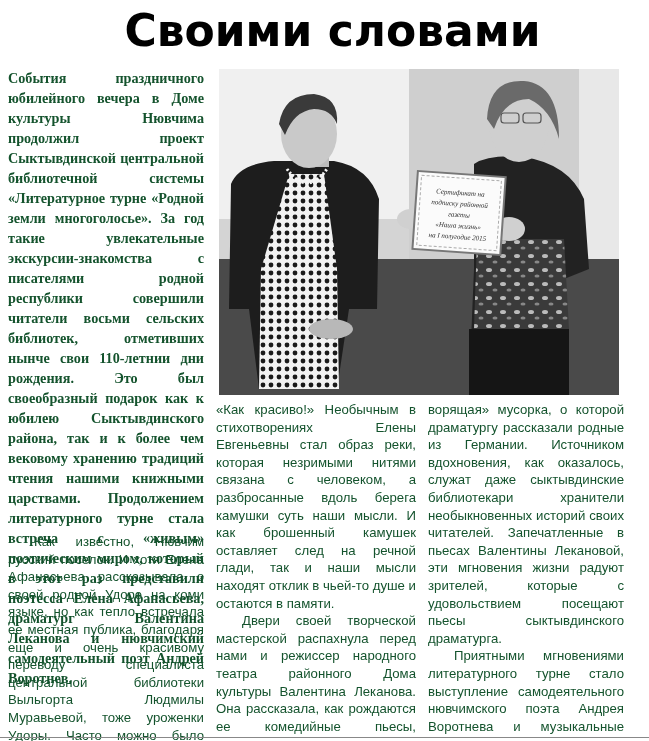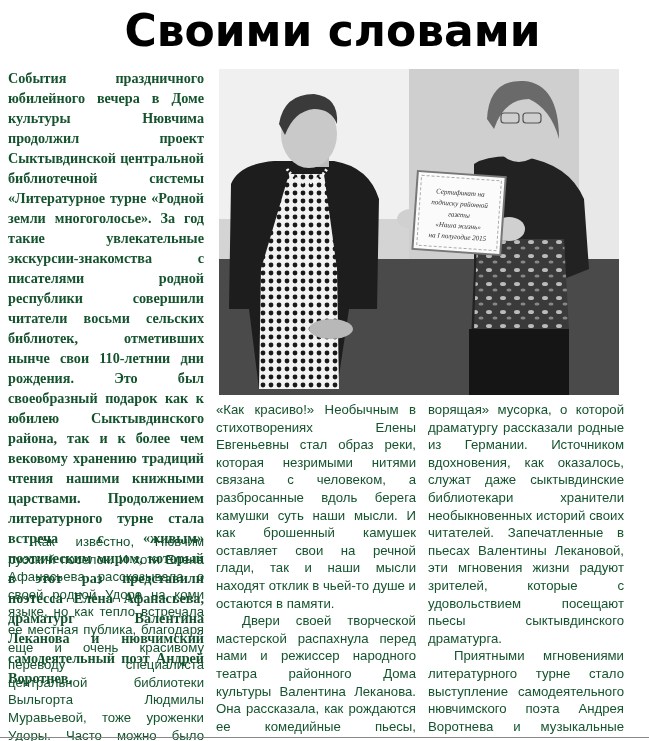--- a/index.html
+++ b/index.html
@@ -98,21 +98,21 @@
       <text x="240" y="126" font-family="Liberation Serif, serif" font-style="italic" font-size="7" text-anchor="middle" fill="#333">Сертификат на</text>
       <text x="240" y="137" font-family="Liberation Serif, serif" font-style="italic" font-size="7" text-anchor="middle" fill="#333">подписку районной</text>
       <text x="240" y="148" font-family="Liberation Serif, serif" font-style="italic" font-size="7" text-anchor="middle" fill="#333">газеты</text>
       <text x="240" y="159" font-family="Liberation Serif, serif" font-style="italic" font-size="7" text-anchor="middle" fill="#333">«Наша жизнь»</text>
       <text x="240" y="170" font-family="Liberation Serif, serif" font-style="italic" font-size="7" text-anchor="middle" fill="#333">на I полугодие 2015</text>
     </g>
   </svg>
 </div>
 
 <div class="col" id="col2">
-  <p class="sans">«Как красиво!» Необычным в стихотворениях Елены Евгеньевны стал образ реки, которая незримыми нитями связана с человеком, а разбросанные вдоль берега камушки суть наши мысли. И как брошенный камушек оставляет свои на речной глади, так и наши мысли находят отклик в чьей-то душе и остаются в памяти.</p>
+  <p class="sans">«Как красиво!» Необычным в стихотворениях Елены Евгеньевны стал образ реки, которая незримыми нитями связана с человеком, а разбросанные вдоль берега камушки суть наши мысли. И как брошенный камушек оставляет след на речной глади, так и наши мысли находят отклик в чьей-то душе и остаются в памяти.</p>
   <p class="sans indent">Двери своей творческой мастерской распахнула перед нами и режиссер народного театра районного Дома культуры Валентина Леканова. Она рассказала, как рождаются ее комедийные пьесы, вдохновить на создание которых может что-угодно: смешной случай в нашей жизни, мы сами, даже «го-</p>
 </div>
 
 <div class="col" id="col3">
   <p class="sans">ворящая» мусорка, о которой драматургу рассказали родные из Германии. Источником вдохновения, как оказалось, служат даже сыктывдинские библиотекари хранители необыкновенных историй своих читателей. Запечатленные в пьесах Валентины Лекановой, эти мгновения жизни радуют зрителей, которые с удовольствием посещают пьесы сыктывдинского драматурга.</p>
   <p class="sans indent">Приятными мгновениями литературного турне стало выступление самодеятельного нювчимского поэта Андрея Воротнева и музыкальные сувениры от местного ансамбля «Северное кружево».</p>
 
 </div>
 
 <div class="bottom-rule"></div>

